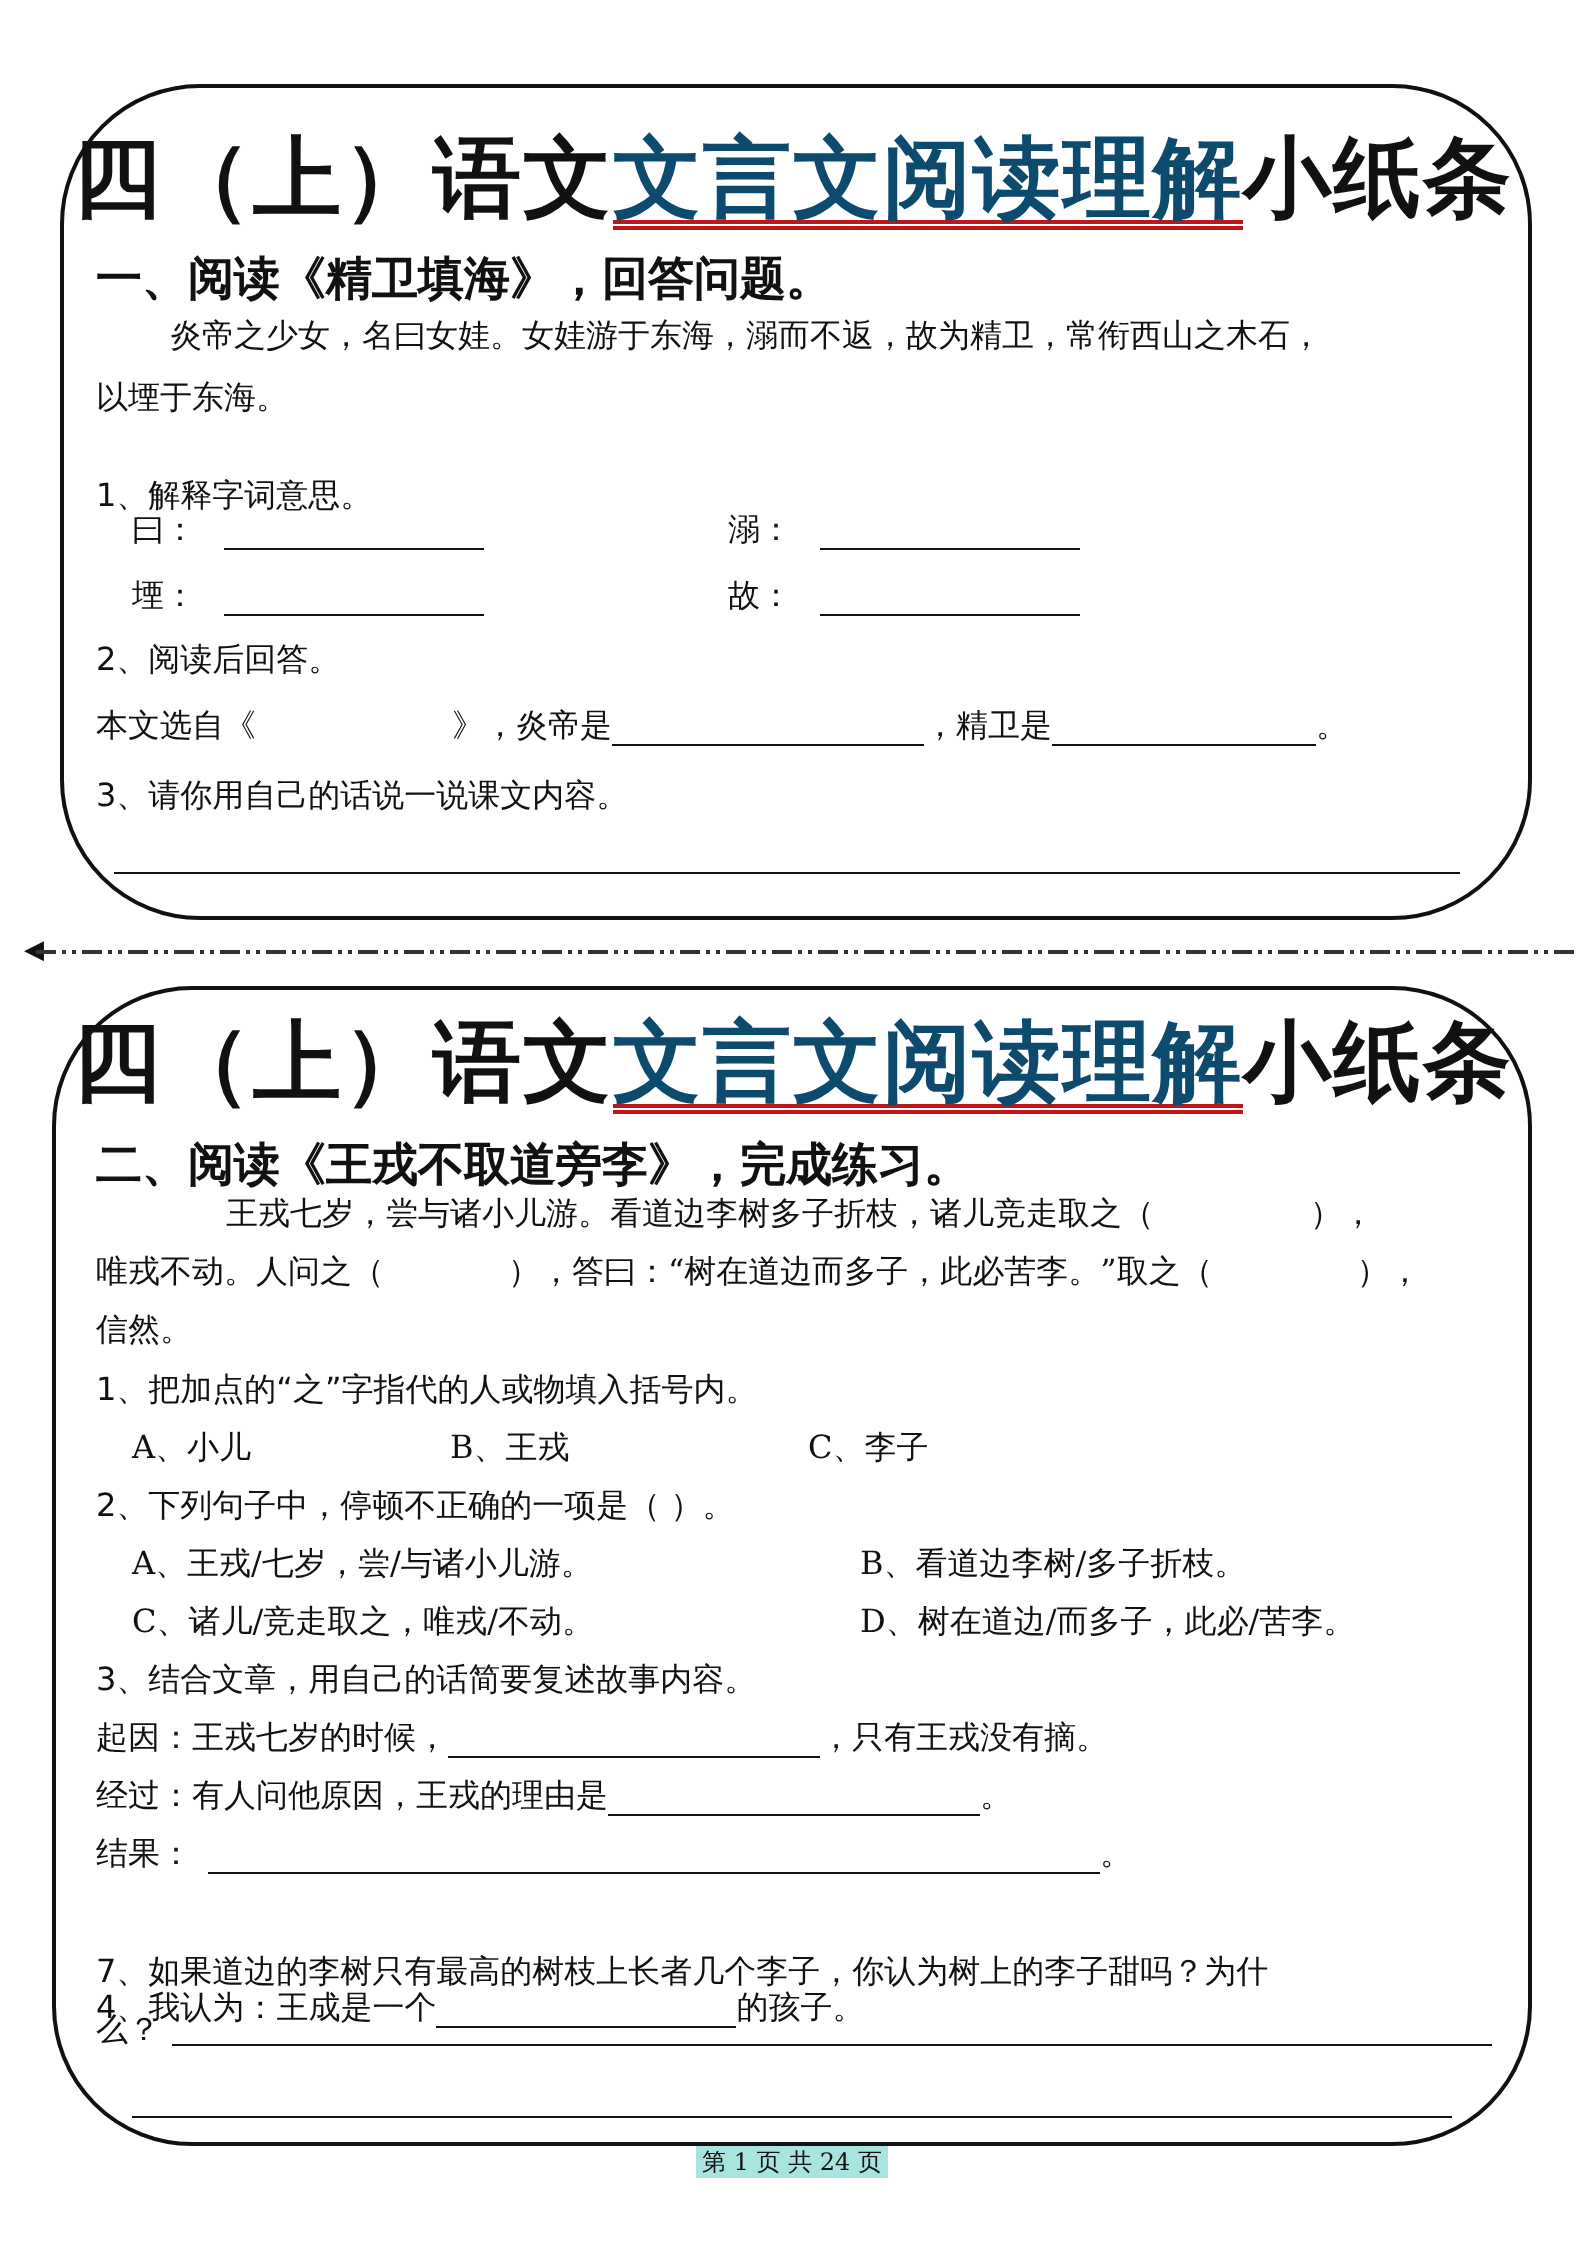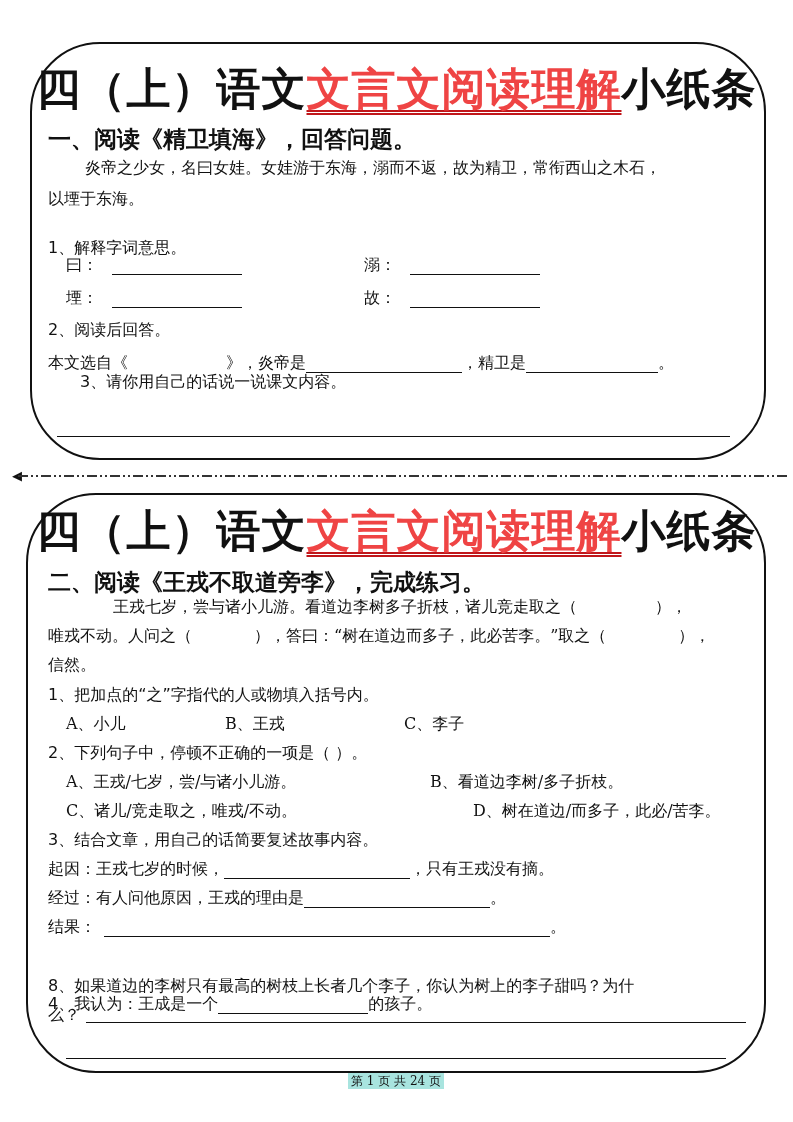--- a/index.html
+++ b/index.html
@@ -4,21 +4,21 @@
 <style>
   html, body { margin:0; padding:0; background:#ffffff; }
   body { width:793px; height:1122px; position:relative; overflow:hidden;
          font-family:"DejaVu Serif","Liberation Serif",serif; color:#111; }
   .box { position:absolute; border:2px solid #111; border-radius:70px; background:#fff; }
   #box1 { left:30px; top:42px; width:732px; height:414px; }
   #box2 { left:26px; top:493px; width:736px; height:576px; }
   .title { position:absolute; left:0; right:0; text-align:center;
            font-family:"DejaVu Sans","Liberation Sans",sans-serif; font-weight:bold;
            font-size:44px; letter-spacing:1px; white-space:nowrap; }
-  .title .red { color:#ef4444; text-decoration:underline; text-decoration-style:double;
+  .title .red { color:#0c4a6e; text-decoration:underline; text-decoration-style:double;
                 text-decoration-color:#c0161a; text-underline-offset:6px; text-decoration-thickness:2px;font-family:Liberation Serif, serif; }
   .sec { position:absolute; font-family:"DejaVu Sans","Liberation Sans",sans-serif;
          font-weight:bold; font-size:23px; white-space:nowrap; }
   .line { position:absolute; font-size:16px; white-space:nowrap; line-height:20px; }
   .q { font-family:"DejaVu Sans","Liberation Sans",sans-serif; }
   .blank { display:inline-block; border-bottom:1px solid #111; height:18px; vertical-align:bottom; }
   .hr { position:absolute; border-bottom:1px solid #111; height:0; }
   .cut { position:absolute; left:18px; top:475px; width:770px; height:2px;
          background:repeating-linear-gradient(90deg,#333 0 10px,transparent 10px 13px,#333 13px 15px,transparent 15px 18px,#333 18px 20px,transparent 20px 23px); }
   .arrow { position:absolute; left:12px; top:469px; font-size:13px; line-height:14px; }
@@ -47,21 +47,21 @@
   <span>堙：</span><span class="blank" style="width:130px; margin-left:14px;"></span>
 </div>
 <div class="line" style="left:364px; top:288px;">
   <span>故：</span><span class="blank" style="width:130px; margin-left:14px;"></span>
 </div>
 
 <div class="line q" style="left:48px; top:320px;">2、阅读后回答。</div>
 <div class="line" style="left:48px; top:353px;">
   <span>本文选自《</span><span style="display:inline-block; width:98px;"></span><span>》，炎帝是</span><span class="blank" style="width:156px;"></span><span>，精卫是</span><span class="blank" style="width:132px;"></span><span>。</span>
 </div>
-<div class="line q" style="left:48px; top:372px;margin-left:32px;">3、请你用自己的话说一说课文内容。</div>
+<div class="line q" style="left:48px; top:388px;">3、请你用自己的话说一说课文内容。</div>
 <div class="hr" style="left:57px; top:436px; width:673px;"></div>
 
 <div class="arrow">◀</div>
 <div class="cut"></div>
 
 <div class="box" id="box2"></div>
 <div class="title" style="top:502px;">
   <span>四（上）语文</span><span class="red">文言文阅读理解</span><span>小纸条</span>
 </div>
 <div class="sec" style="left:48px; top:567px;">二、阅读《王戎不取道旁李》，完成练习。</div>
@@ -75,35 +75,35 @@
 
 <div class="line q" style="left:48px; top:685px;">1、把加点的“之”字指代的人或物填入括号内。</div>
 <div class="line" style="left:66px; top:714px;text-align:right;">A、小儿</div>
 <div class="line" style="left:225px; top:714px;">B、王戎</div>
 <div class="line" style="left:384px; top:714px;margin-left:20px;">C、李子</div>
 
 <div class="line q" style="left:48px; top:743px;">2、下列句子中，停顿不正确的一项是（   ）。</div>
 <div class="line" style="left:66px; top:772px;">A、王戎/七岁，尝/与诸小儿游。</div>
 <div class="line" style="left:430px; top:772px;">B、看道边李树/多子折枝。</div>
 <div class="line" style="left:66px; top:801px;">C、诸儿/竞走取之，唯戎/不动。</div>
-<div class="line" style="left:430px; top:801px;margin-left:43px;">D、树在道边/而多子，此必/苦李。</div>
+<div class="line" style="left:430px; top:801px;">D、树在道边/而多子，此必/苦李。</div>
 
 <div class="line q" style="left:48px; top:830px;">3、结合文章，用自己的话简要复述故事内容。</div>
 <div class="line" style="left:48px; top:859px;text-align:right;">
   <span>起因：王戎七岁的时候，</span><span class="blank" style="width:186px;"></span><span>，只有王戎没有摘。</span>
 </div>
 <div class="line" style="left:48px; top:888px;">
   <span>经过：有人问他原因，王戎的理由是</span><span class="blank" style="width:186px;"></span><span>。</span>
 </div>
 <div class="line" style="left:48px; top:917px;">
   <span>结果：</span><span class="blank" style="width:446px; margin-left:8px;"></span><span>。</span>
 </div>
 <div class="line" style="left:48px; top:946px;margin-top:48px;">
   <span class="q">4、我认为：</span><span>王成是一个</span><span class="blank" style="width:150px;"></span><span>的孩子。</span>
 </div>
-<div class="line q" style="left:48px; top:976px;">8、如果道边的李树只有最高的树枝上长者几个李子，你认为树上的李子甜吗？为什</div>
+<div class="line q" style="left:48px; top:976px;">7、如果道边的李树只有最高的树枝上长者几个李子，你认为树上的李子甜吗？为什</div>
 <div class="line" style="left:48px; top:1005px;">
   <span>么？</span>
 </div>
 <div class="hr" style="left:86px; top:1022px; width:660px;"></div>
 <div class="hr" style="left:66px; top:1058px; width:660px;"></div>
 
 <div class="footer">第 1 页 共 24 页</div>
 
 </body></html>

